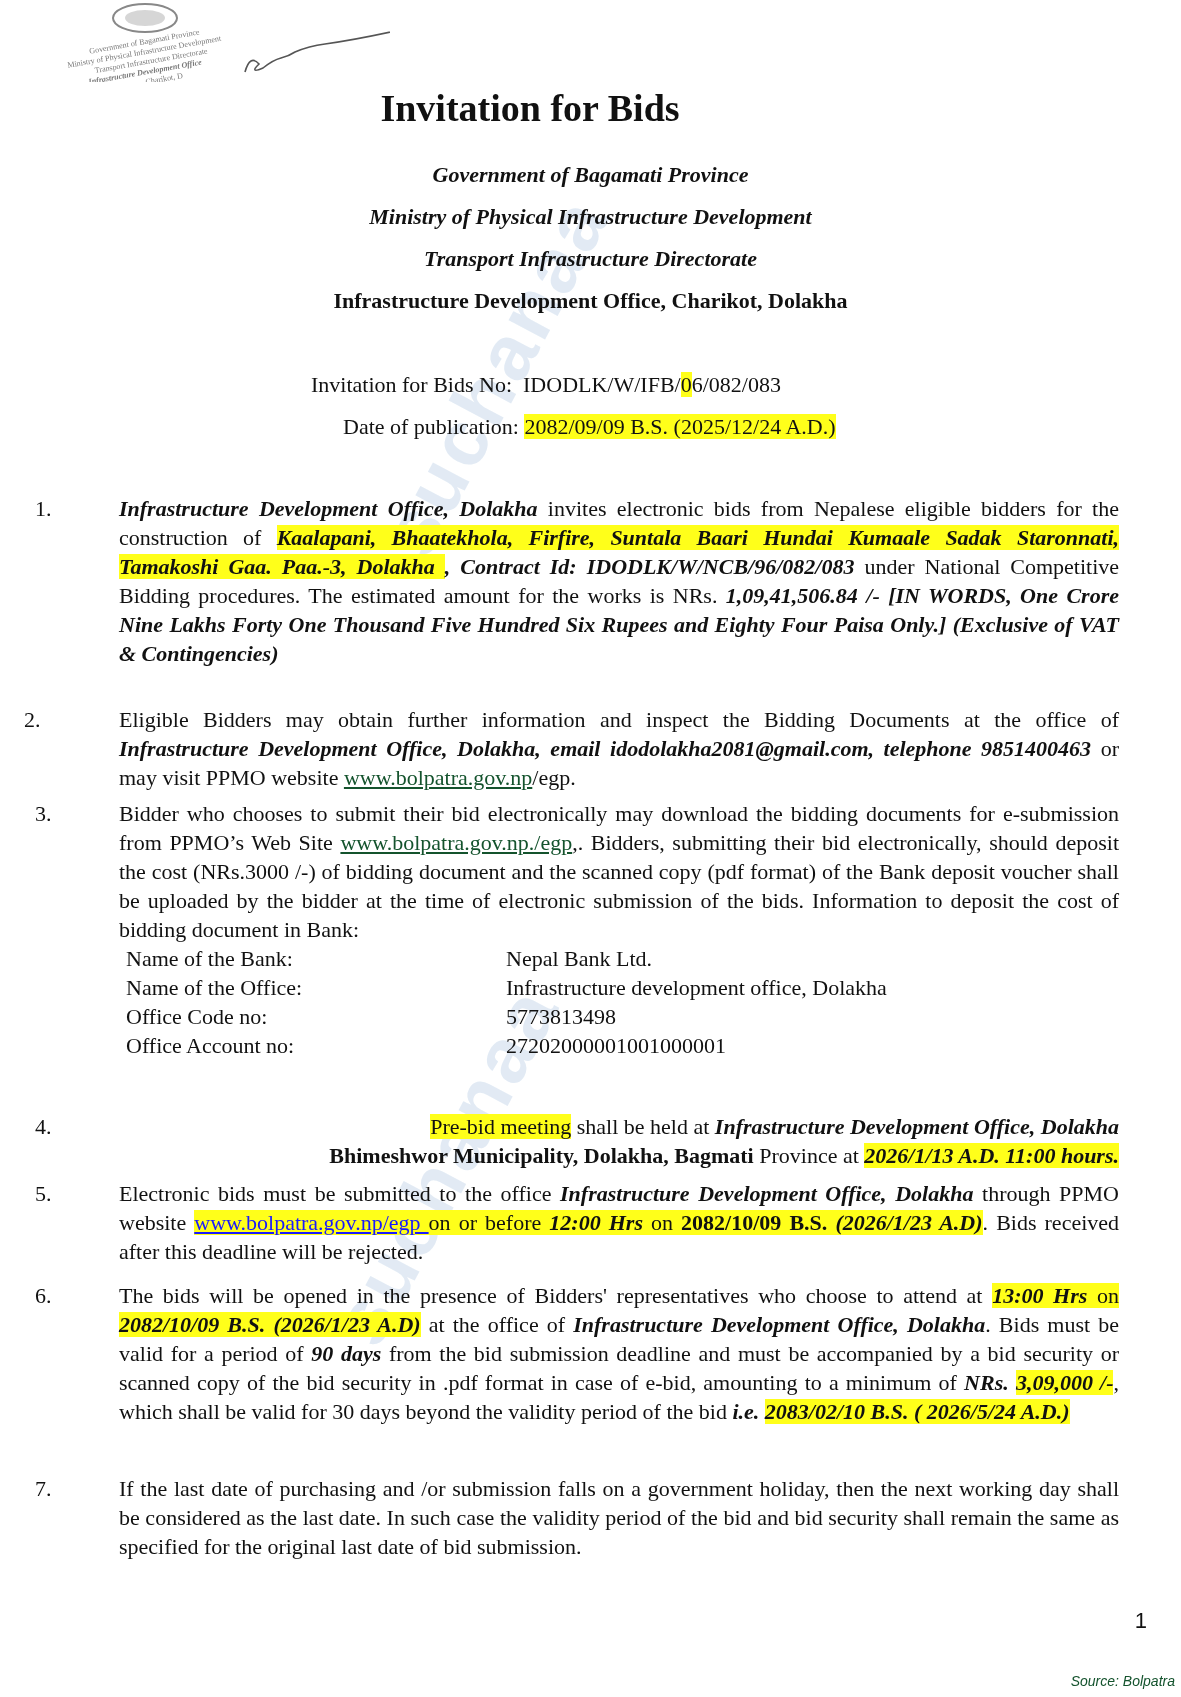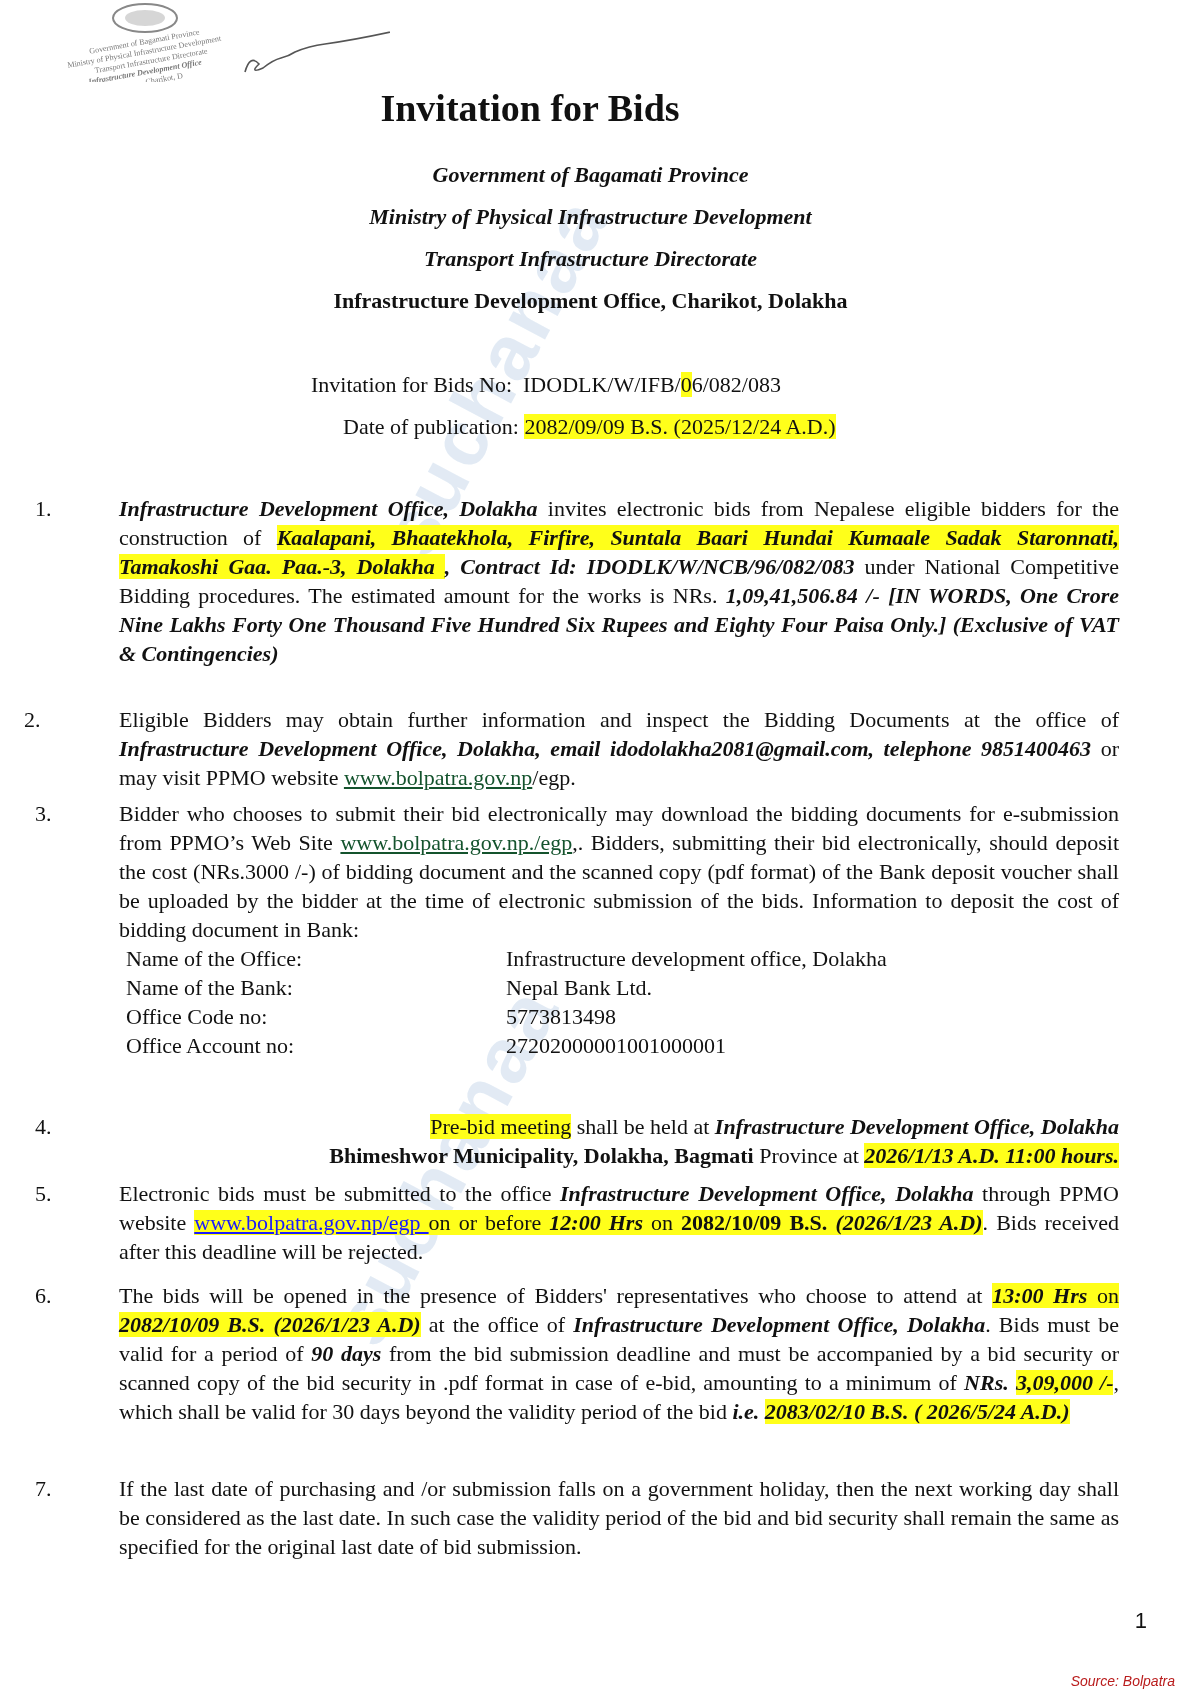--- a/index.html
+++ b/index.html
@@ -24,21 +24,21 @@
   .num { position:absolute; width:60px; text-align:left; }
   .body { position:absolute; left:119px; width:1000px; text-align:justify; }
   .bi { font-weight:bold; font-style:italic; }
   .b { font-weight:bold; }
   a.link { color:#14532d; text-decoration:underline; }
   a.blue { color:#1a1aff; text-decoration:underline; }
   .bank { position:absolute; left:126px; font-size:22px; line-height:29px; }
   .bank .row { display:flex; }
   .bank .k { width:380px; }
   .page-no { position:absolute; right:34px; top:1608px; font-family:"Liberation Sans",sans-serif; font-size:22px; }
-  .source { position:absolute; right:6px; top:1673px; font-family:"Liberation Sans",sans-serif; font-style:italic; font-size:14px; color:#b91c1c; }
+  .source { position:absolute; right:6px; top:1673px; font-family:"Liberation Sans",sans-serif; font-style:italic; font-size:14px; color:#14532d; }
 </style>
 </head>
 <body>
 
 <div class="wm wm-text">suchanaa</div>
 <div class="wm wm-text2">suchanaa</div>
 
 <div class="stamp">
   <svg width="360" height="80" viewBox="0 0 360 80">
     <ellipse cx="115" cy="16" rx="32" ry="14" fill="none" stroke="#888" stroke-width="2"></ellipse>
@@ -84,26 +84,26 @@
 </div>
 
 <div class="item" style="top:799px">
   <span class="num" style="left:35px">3.</span>
   <div class="body">
     <span>Bidder who chooses to submit their bid electronically may download the bidding documents for e-submission from PPMO’s Web Site </span><a class="link">www.bolpatra.gov.np./egp</a><span>,. Bidders, submitting their bid electronically, should deposit the cost (NRs.3000 /-) of bidding document and the scanned copy (pdf format) of the Bank deposit voucher shall be uploaded by the bidder at the time of electronic submission of the bids. Information to deposit the cost of bidding document in Bank:</span>
   </div>
 </div>
 <div class="bank" style="top:944px">
   <div class="row">
+      <span class="k">Name of the Bank:</span>
+      <span>Nepal Bank Ltd.</span>
+    </div>
+  <div class="row">
       <span class="k">Name of the Office:</span>
       <span>Infrastructure development office, Dolakha</span>
-    </div>
-  <div class="row">
-      <span class="k">Name of the Bank:</span>
-      <span>Nepal Bank Ltd.</span>
     </div>
   <div class="row">
       <span class="k">Office Code no:</span>
       <span>5773813498</span>
     </div>
   <div class="row">
       <span class="k">Office Account no:</span>
       <span>27202000001001000001</span>
     </div>
 </div>

